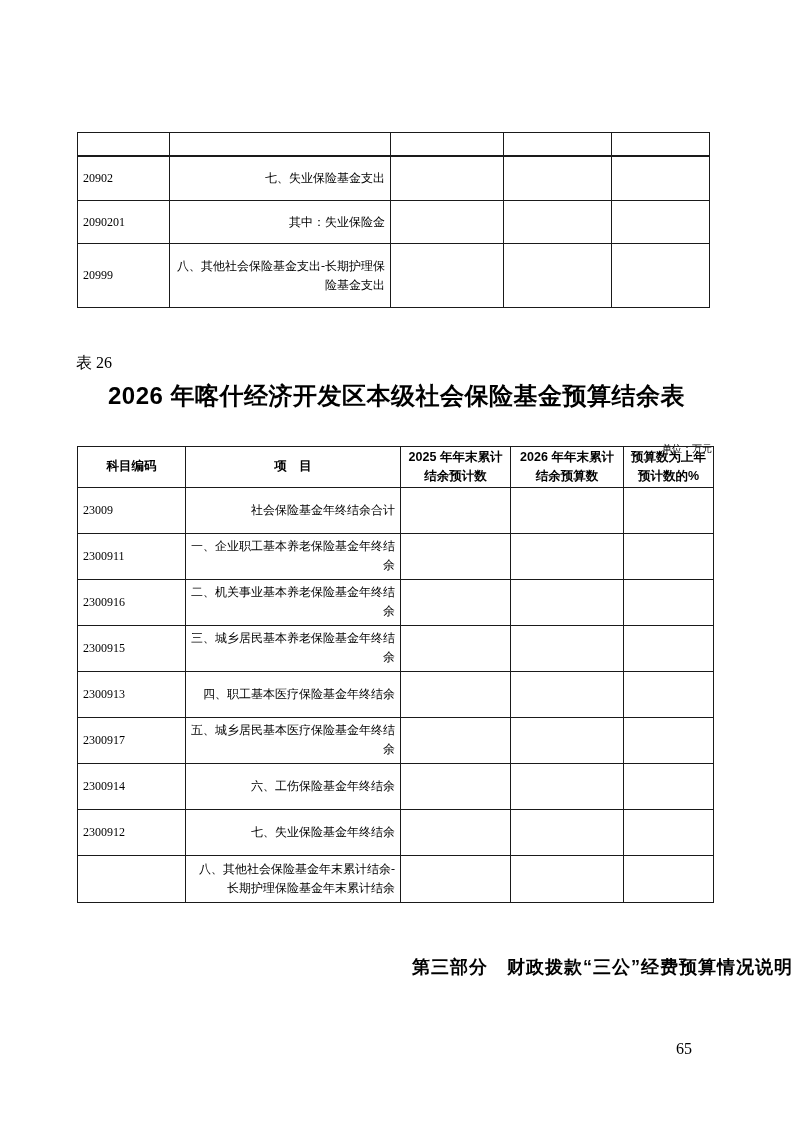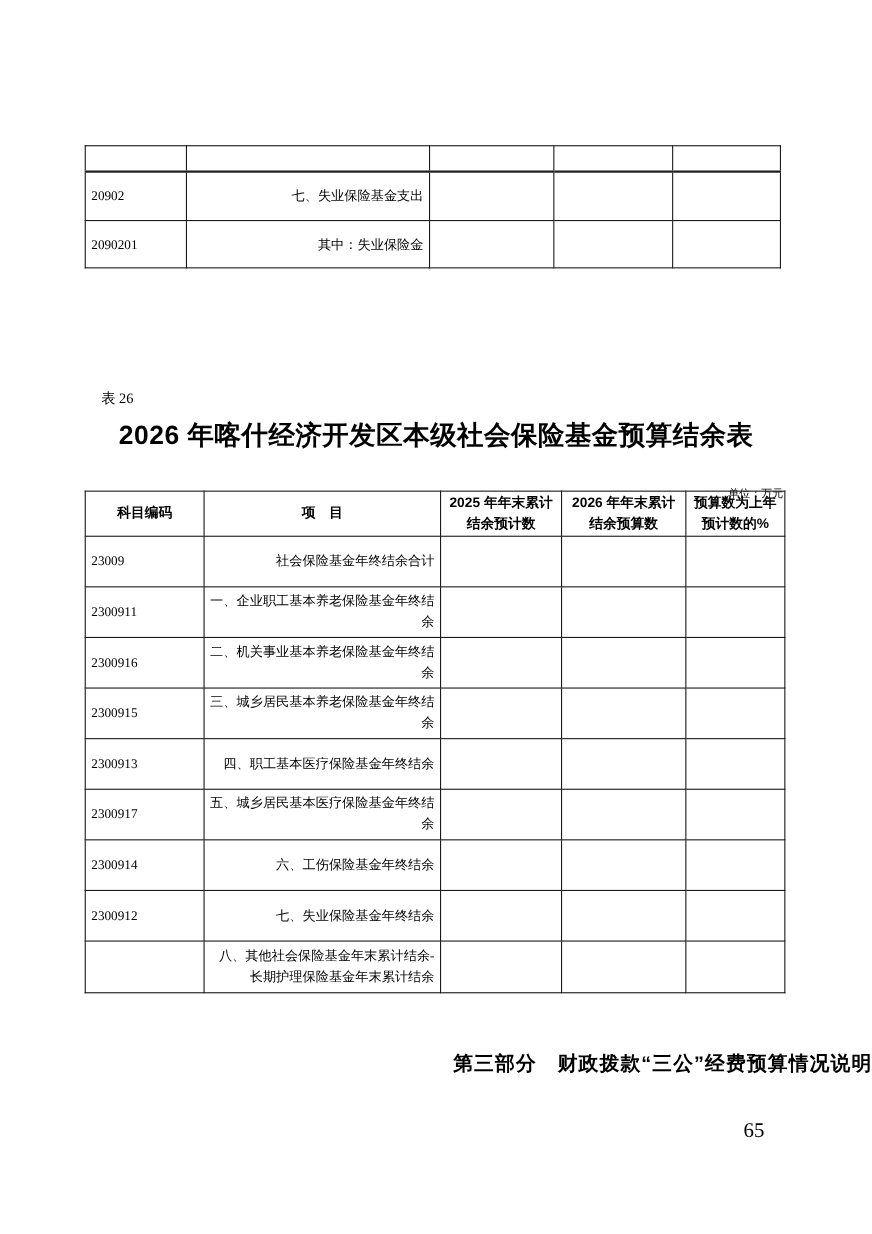--- a/index.html
+++ b/index.html
@@ -35,22 +35,22 @@
   table.main-tbl th {
     font-family: "Liberation Sans", "DejaVu Sans", sans-serif;
     font-weight: bold;
     text-align: center;
     font-size: 12.5px;
     line-height: 1.5;
     padding: 1px 3px;
   }
   .tbl-label {
     position: absolute;
-    left: 92px; top: 353px;
-    font-size: 13px;
+    left: 76px; top: 353px;
+    font-size: 16px;
     text-align: right;
   }
   .tbl-title {
     position: absolute;
     left: 0; right: 0; top: 380px;
     text-align: center;
     font-size: 24px;
     font-weight: bold;
     font-family: "Liberation Sans", "DejaVu Sans", sans-serif;
     letter-spacing: 0.5px;
@@ -64,22 +64,22 @@
     position: absolute;
     left: 0; right: 0; top: 955px;
     text-align: right;
     font-size: 18px;
     font-weight: bold;
     font-family: "Liberation Sans", "DejaVu Sans", sans-serif;
     letter-spacing: 1px;
   }
   .page-number {
     position: absolute;
-    left: 676px; top: 1018px;
-    font-size: 19px;
+    left: 676px; top: 1040px;
+    font-size: 16px;
   }
 </style>
 </head>
 <body>
 
 <div class="page">
 
   <table class="tbl top-tbl" style="left:77px; top:132px; width:632px;">
     <colgroup>
       <col style="width:92px">
@@ -99,20 +99,27 @@
       <tr style="height:45px">
         <td class="code-cell">20902</td>
         <td class="item-cell">七、失业保险基金支出</td>
         <td></td>
         <td></td>
         <td></td>
       </tr>
       <tr style="height:43px">
         <td class="code-cell">2090201</td>
         <td class="item-cell indent">其中：失业保险金</td>
+        <td></td>
+        <td></td>
+        <td></td>
+      </tr>
+      <tr style="height:64px">
+        <td class="code-cell">20999</td>
+        <td class="item-cell">八、其他社会保险基金支出-长期护理保险基金支出</td>
         <td></td>
         <td></td>
         <td></td>
       </tr>
     </tbody>
   </table>
 
   <div class="tbl-label">表 26</div>
 
   <div class="tbl-title">2026 年喀什经济开发区本级社会保险基金预算结余表</div>

